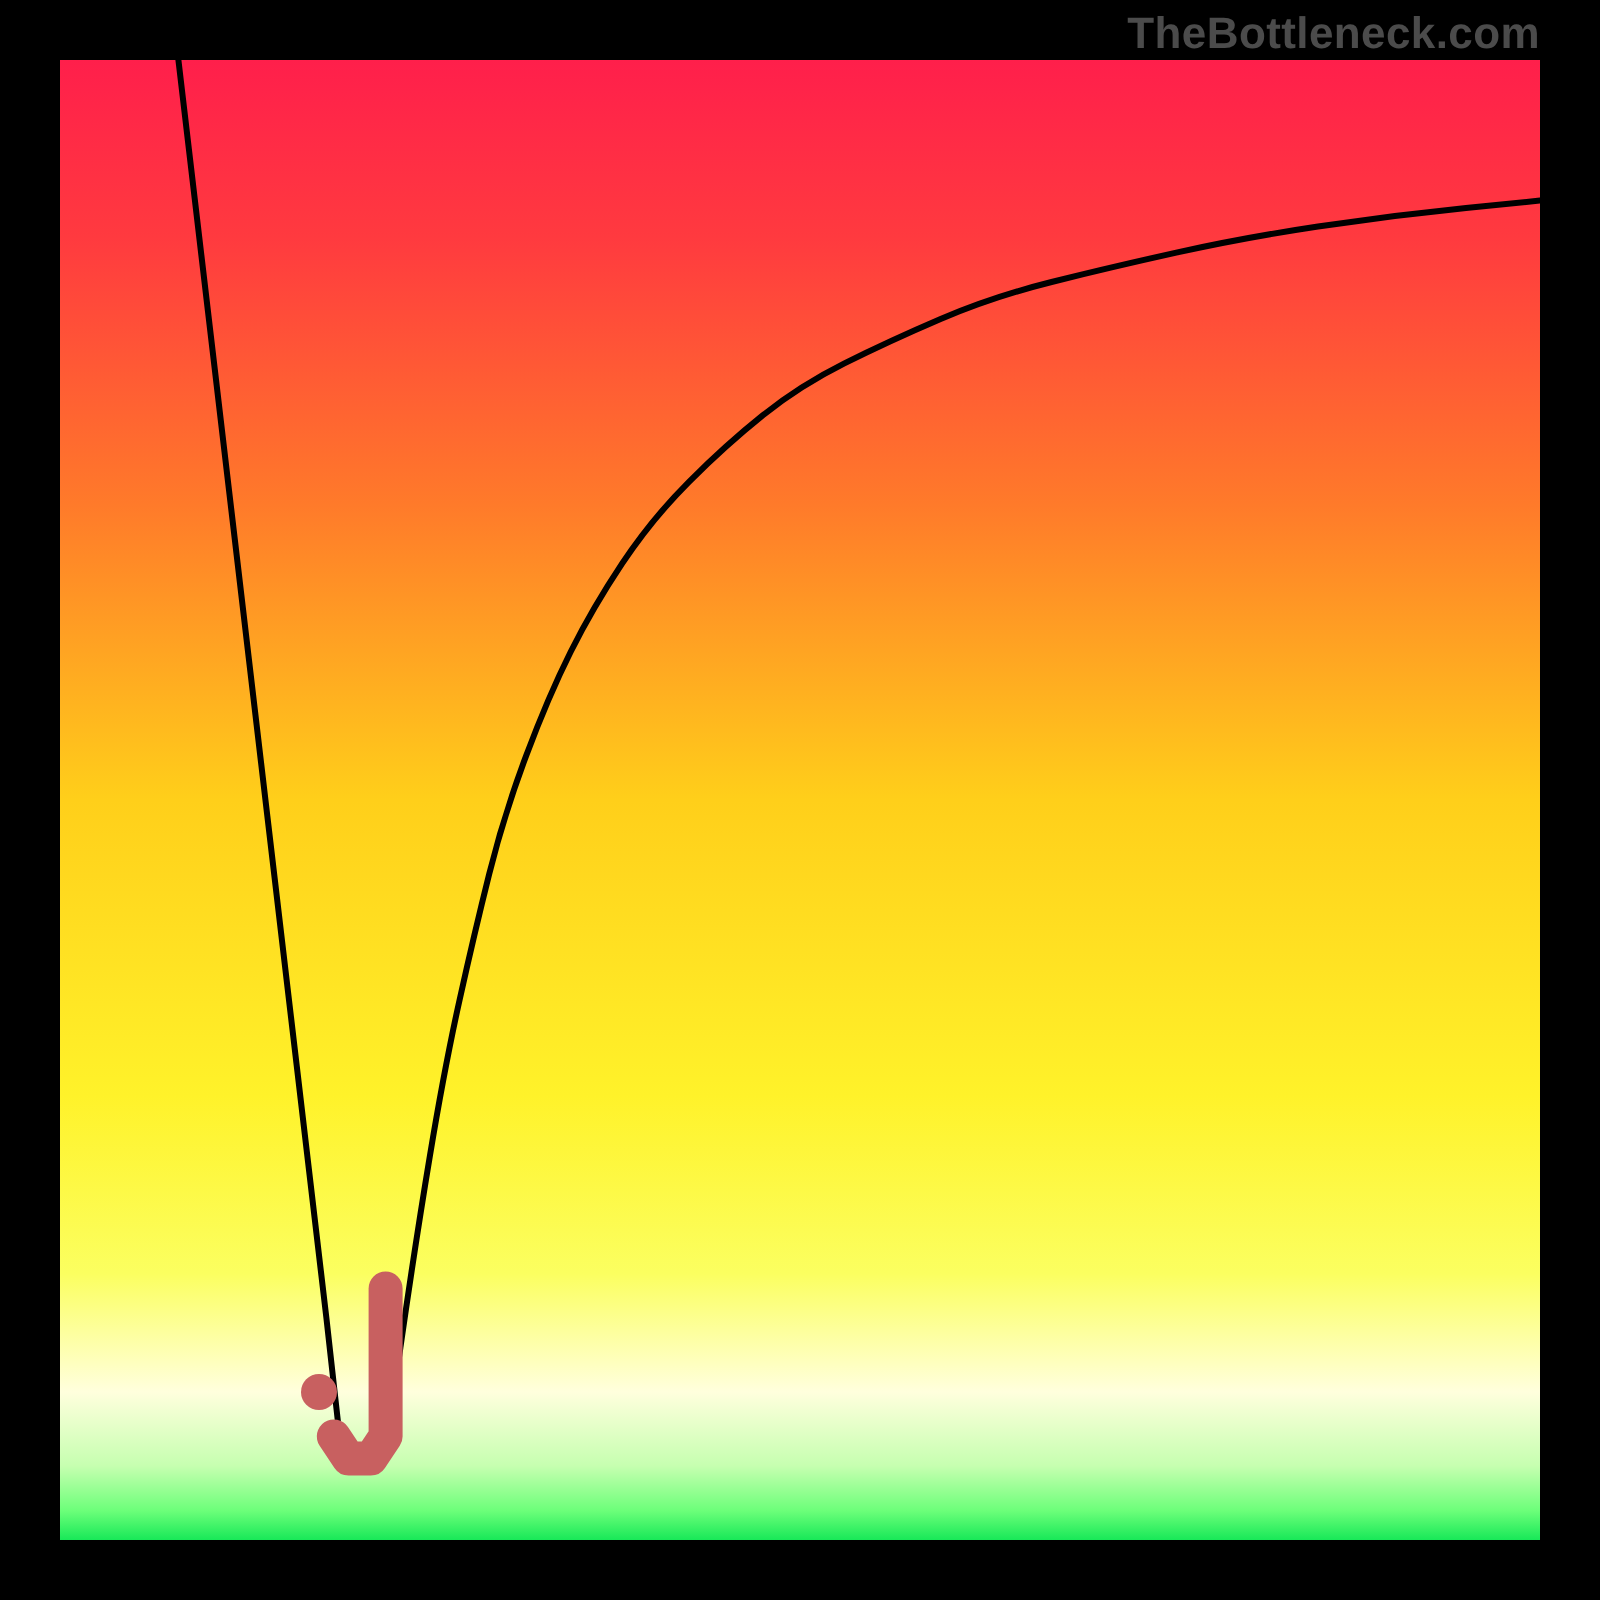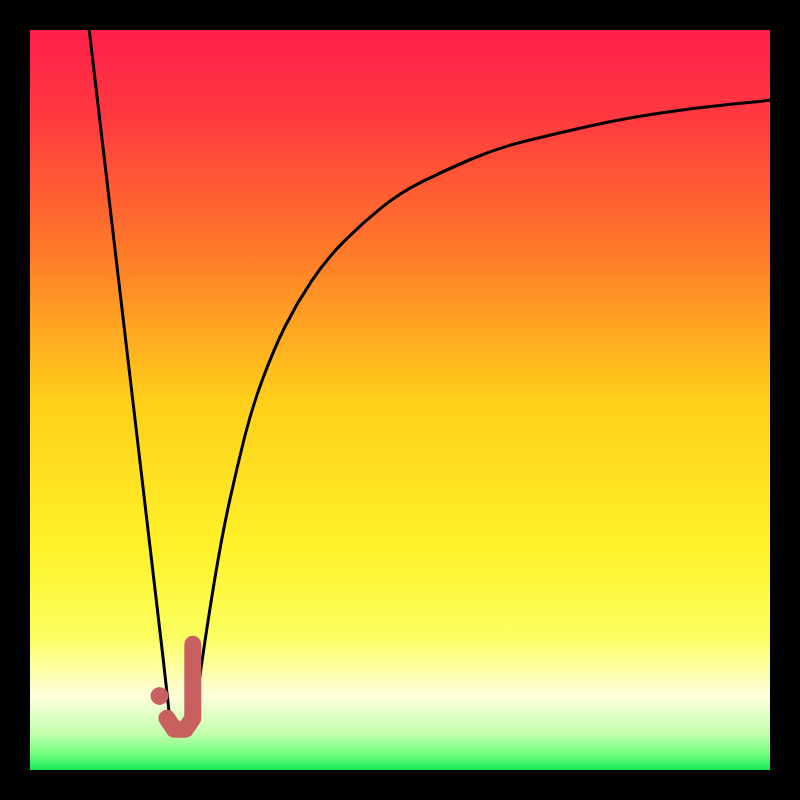--- a/index.html
+++ b/index.html
@@ -42,20 +42,21 @@
   svg.curves {
     position: absolute;
     inset: 0;
   }
 </style>
 </head>
 <body>
 
 <div class="frame">
 
+  <div class="watermark">TheBottleneck.com</div>
 
   <div class="plot-area">
 
     <svg class="gradient" viewBox="0 0 740 740" preserveAspectRatio="none">
       <defs>
         <linearGradient id="bg" x1="0" y1="0" x2="0" y2="1">
             <stop offset="0%" stop-color="#ff1f4b"></stop>
             <stop offset="12%" stop-color="#ff3a3f"></stop>
             <stop offset="30%" stop-color="#ff7a2a"></stop>
             <stop offset="50%" stop-color="#ffcf1a"></stop>

